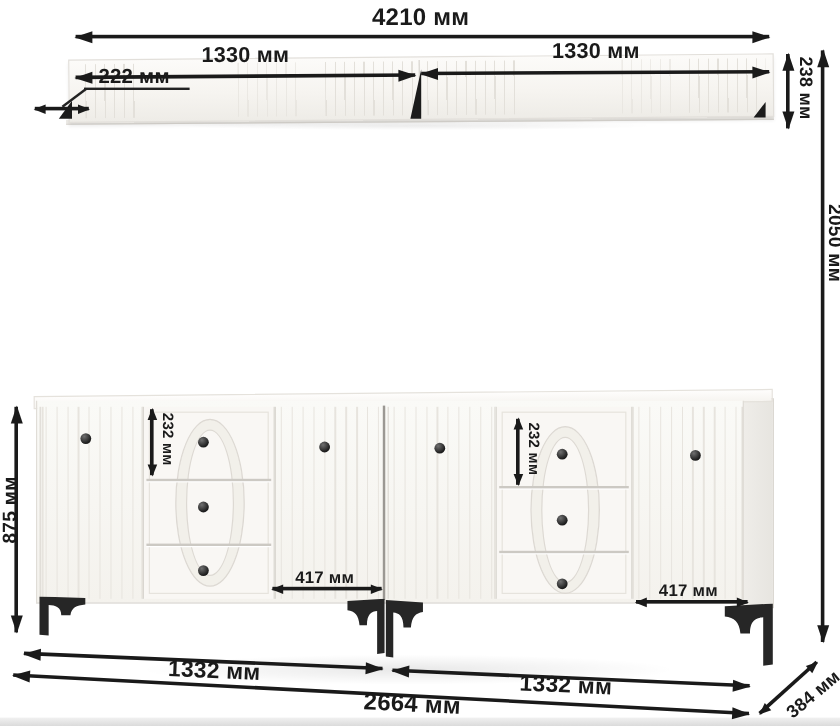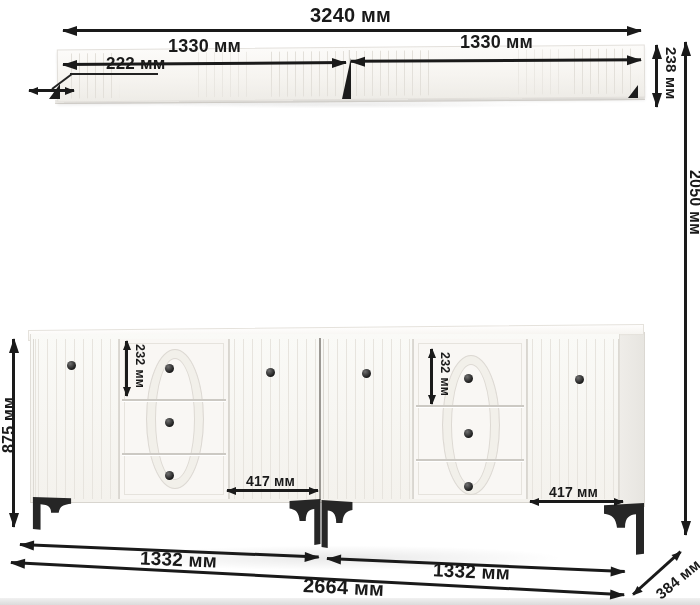--- a/index.html
+++ b/index.html
@@ -101,24 +101,24 @@
 
   <div class="dim h" style="left:63px;top:29px;width:578px;"></div>
   <div class="dim h" style="left:63px;top:62px;width:283px;transform:rotate(-0.4deg);"></div>
   <div class="dim h" style="left:351px;top:59px;width:290px;transform:rotate(-0.3deg);"></div>
   <div class="dim h sm" style="left:29px;top:89px;width:45px;"></div>
   <div class="leader" style="left:70px;top:73px;width:88px;"></div>
   <div class="leader" style="left:52px;top:88px;width:25px;transform:rotate(-37deg);transform-origin:0 50%;"></div>
   <div class="dim v" style="left:655px;top:45px;height:62px;"></div>
   <div class="dim v" style="left:684px;top:42px;height:493px;"></div>
 
-  <div class="lbl fs20" style="left:310px;top:5px;">3240 мм</div>
+  <div class="lbl fs20" style="left:310px;top:5px;">4210 мм</div>
   <div class="lbl fs18" style="left:168px;top:37px;">1330 мм</div>
   <div class="lbl fs18" style="left:460px;top:33px;">1330 мм</div>
-  <div class="lbl fs17" style="left:106px;top:55px;">222 мм</div>
+  <div class="lbl fs17" style="left:82px;top:55px;">222 мм</div>
   <div class="lbl fs15 rot90" style="left:679px;top:47px;">238 мм</div>
   <div class="lbl fs16 rot90" style="left:703px;top:170px;">2050 мм</div>
 
   <div class="sb-sideface"></div>
   <div class="sb-topface"></div>
   <div class="sb-body">
 
     <div class="door" style="left:2px;width:84px;"></div>
     <div class="stack" style="left:88px;width:108px;">
       <div class="frame"></div>

